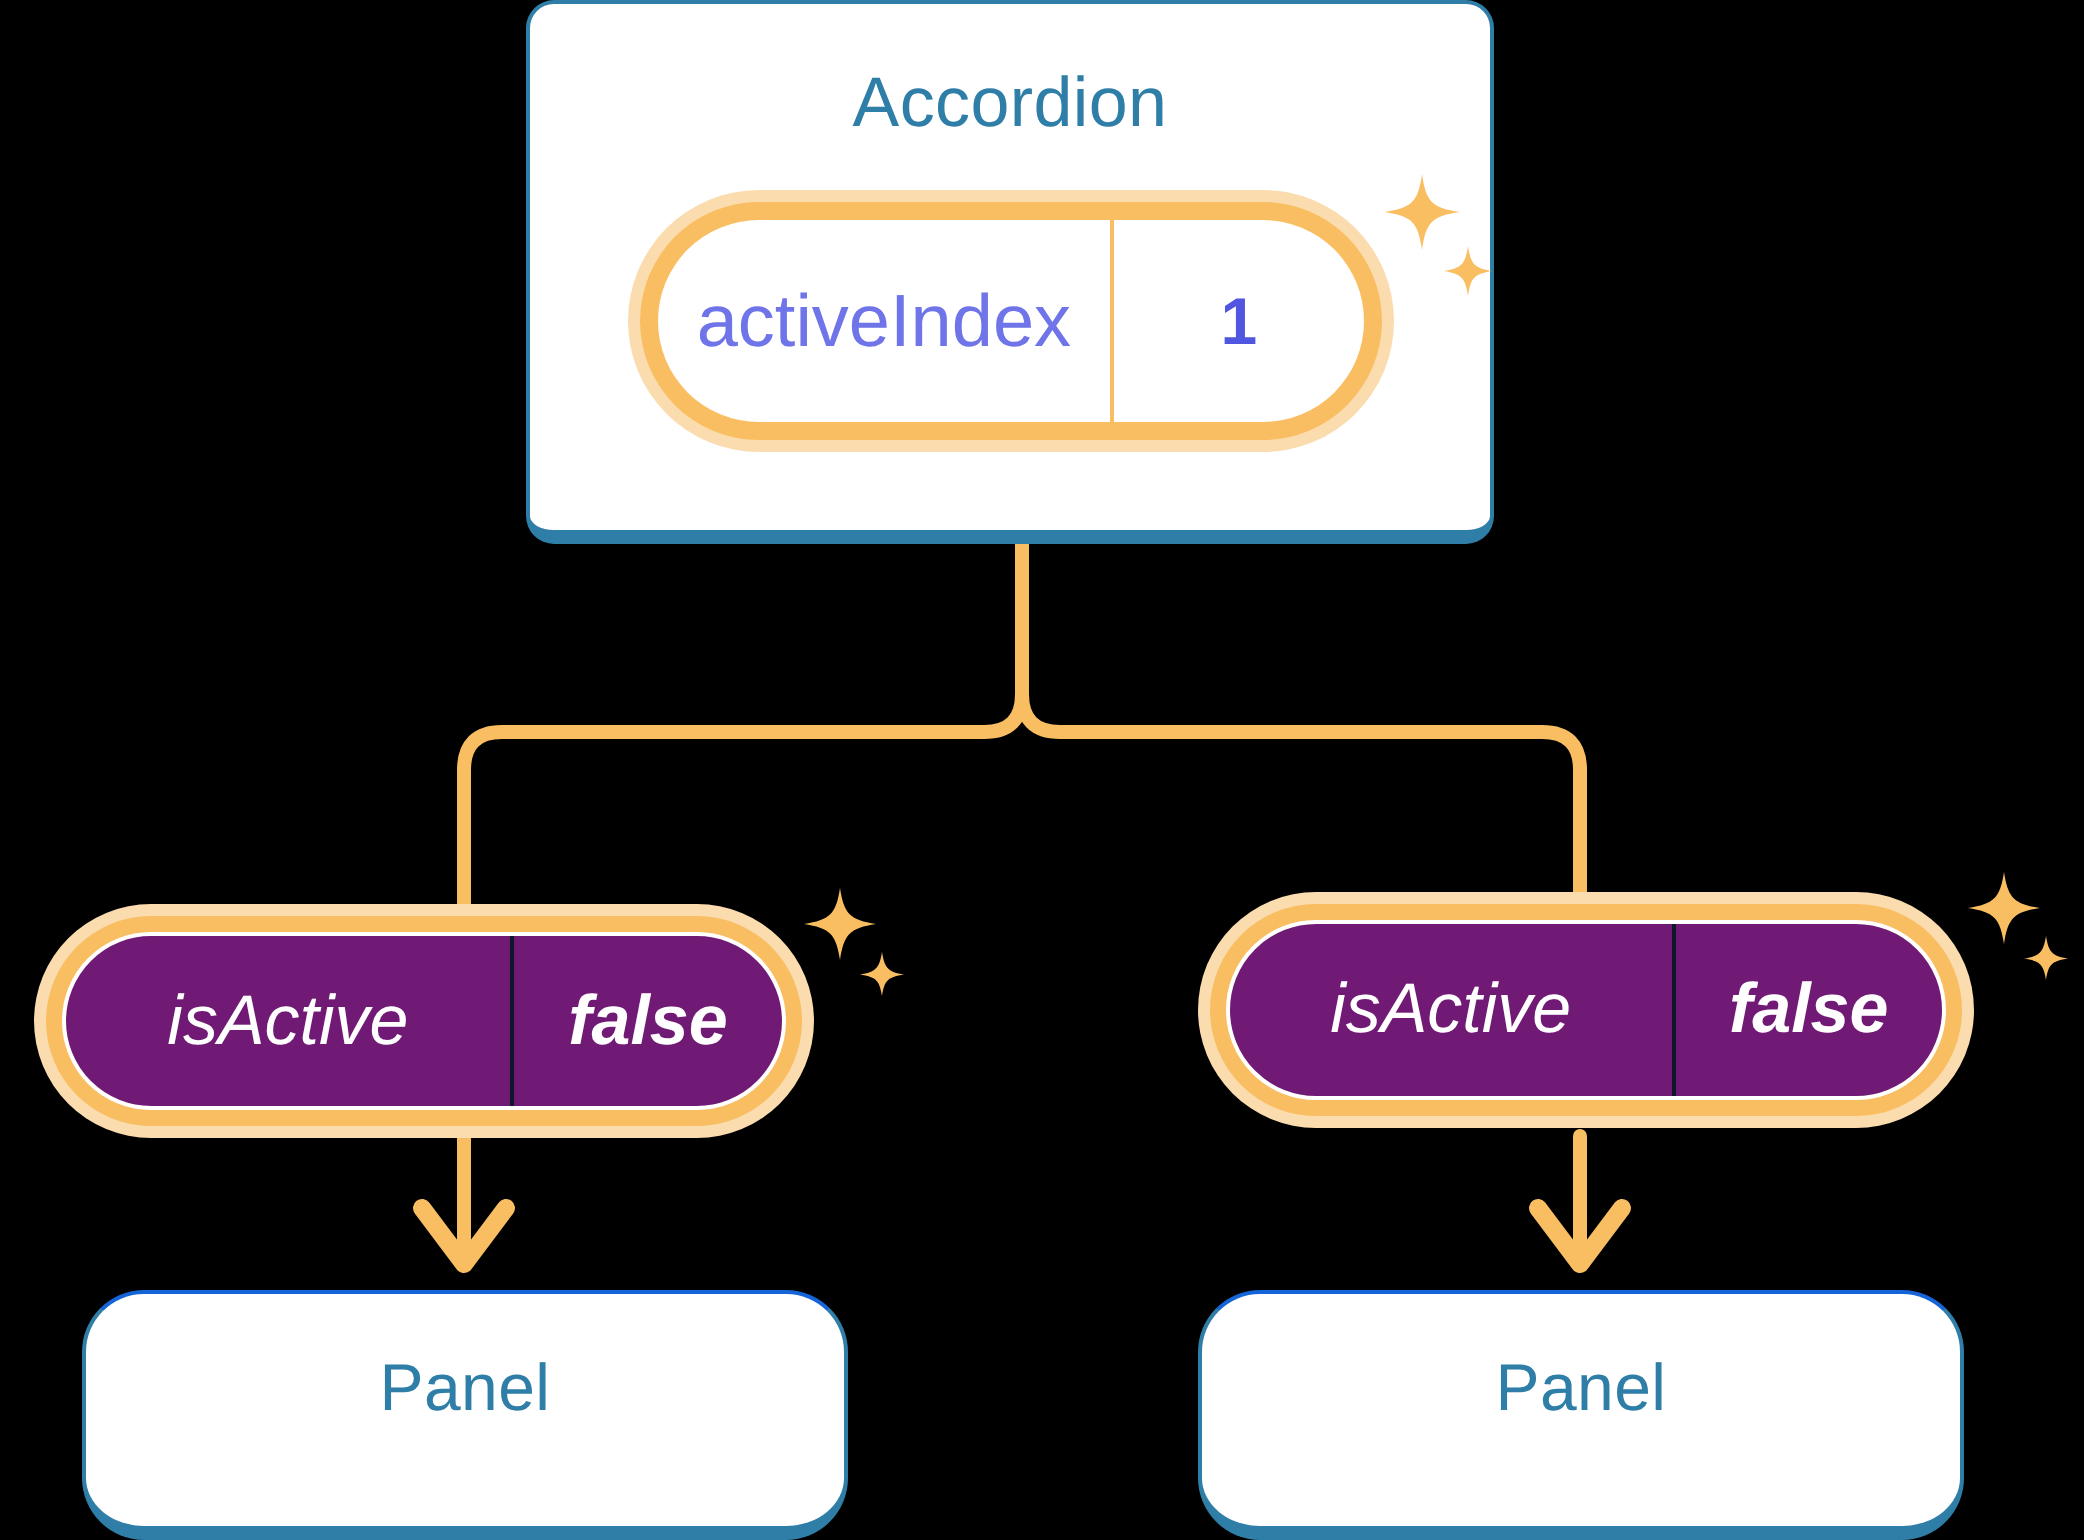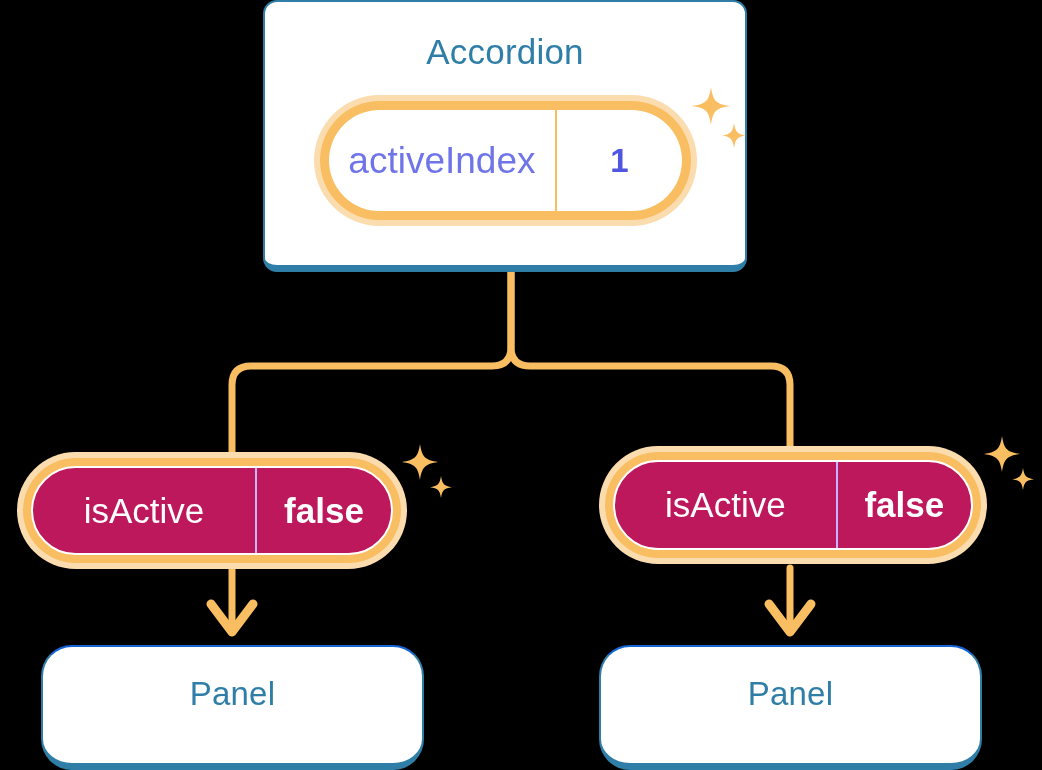--- a/index.html
+++ b/index.html
@@ -71,36 +71,37 @@
     border-radius: 999px;
     display: flex;
     align-items: flex-start;
     box-sizing: border-box;
     overflow: hidden;
   }
   .pill-body.light {
     background: #FFFFFF;
   }
   .pill-body.filled {
-    background: #be185d;
+    background: #701a75;
     border: 2px solid #FFFFFF;
+    font-style: italic;
   }
   .pill-key, .pill-val {
     display: flex;
     align-items: center;
     justify-content: center;
     height: 100%;
     box-sizing: border-box;
     white-space: nowrap;
   }
   .pill-body.light .pill-key { color: #6F74E8; font-weight: 400; }
   .pill-body.light .pill-val { color: #5056E0; font-weight: 700; }
   .pill-body.light .pill-val { border-left: 2px solid #F9BE62; }
   .pill-body.filled .pill-key { color: #FFFFFF; font-weight: 400; }
-  .pill-body.filled .pill-val { color: #FFFFFF; font-weight: 700; border-left: 2px solid #c4b5fd; }
+  .pill-body.filled .pill-val { color: #FFFFFF; font-weight: 700; border-left: 2px solid #0f172a; }
 
   
   .sparkle {
     position: absolute;
     pointer-events: none;
   }
 </style>
 </head>
 <body>
 

